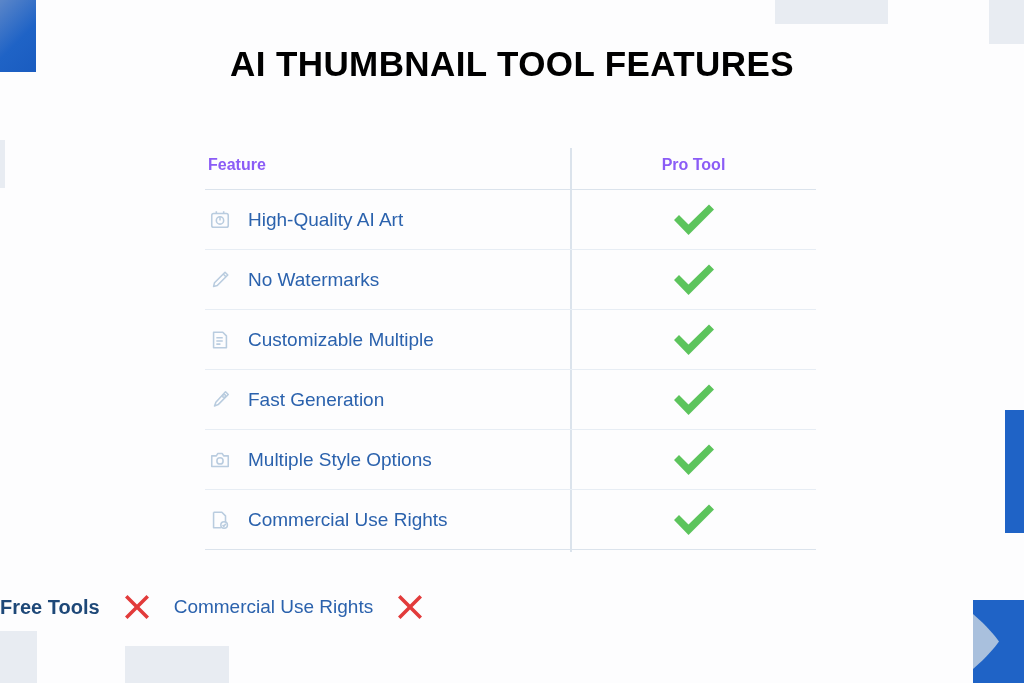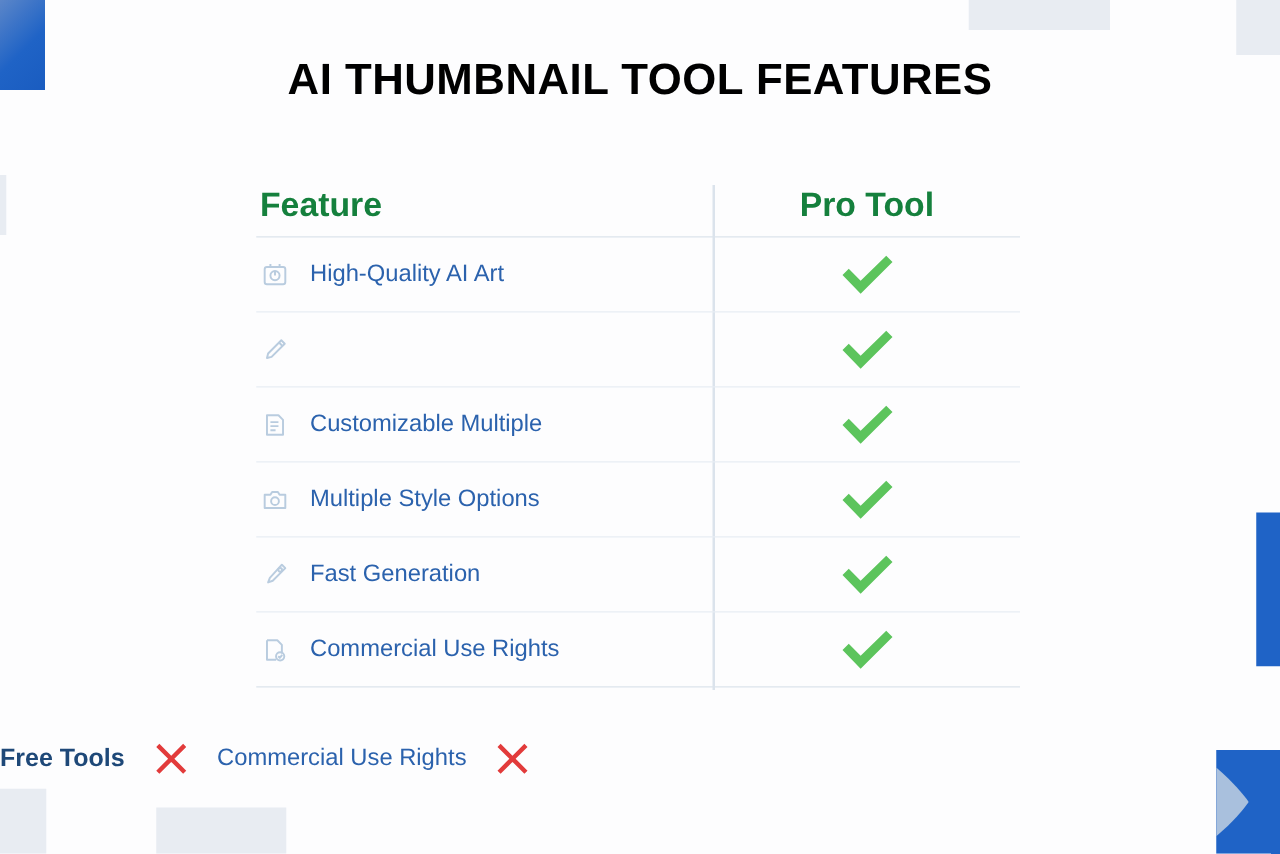--- a/index.html
+++ b/index.html
@@ -103,23 +103,23 @@
     justify-content: center;
   }
 
   
   #table-header {
     height: 50px;
     border-bottom: 1.5px solid #dbe3ec;
   }
   #table-header .col-feature,
   #table-header .col-pro {
-    font-size: 27px;
+    font-size: 16px;
     font-weight: bold;
-    color: #15803d;
+    color: #8b5cf6;
   }
 
   
   .body-row {
     height: 60px;
     border-bottom: 1.5px solid #e7edf4;
   }
   .body-row:last-child { border-bottom: 1.5px solid #dbe3ec; }
 
   .feature-icon {
@@ -223,20 +223,21 @@
   </div>
 
   <div class="table-row body-row">
     <div class="col-feature">
       <span class="feature-icon">
         <svg width="22" height="22" viewBox="0 0 24 24" fill="none" stroke="currentColor" stroke-width="1.7" stroke-linejoin="round">
           <path d="M17.5 3.5 L20.5 6.5 L9 18 L5 19 L6 15 Z"></path>
           <path d="M15.5 5.5 L18.5 8.5"></path>
         </svg>
       </span>
+      <span class="feature-label">No Watermarks</span>
     </div>
     <div class="col-pro">
       <span class="check-icon">
         <svg width="46" height="38" viewBox="0 0 46 38">
           <path d="M3 19 L8 14 L17.5 23.5 L38 3.5 L43 8.5 L17.5 34 Z" fill="#5cc45c"></path>
         </svg>
       </span>
     </div>
   </div>
 
@@ -256,44 +257,44 @@
           <path d="M3 19 L8 14 L17.5 23.5 L38 3.5 L43 8.5 L17.5 34 Z" fill="#5cc45c"></path>
         </svg>
       </span>
     </div>
   </div>
 
   <div class="table-row body-row">
     <div class="col-feature">
       <span class="feature-icon">
         <svg width="22" height="22" viewBox="0 0 24 24" fill="none" stroke="currentColor" stroke-width="1.7" stroke-linejoin="round">
+          <path d="M18 3 L21 6 L10 17 L6 18.5 L7.5 14.5 Z"></path>
+          <circle cx="16.5" cy="7.5" r="1.6"></circle>
+        </svg>
+      </span>
+      <span class="feature-label">Fast Generation</span>
+    </div>
+    <div class="col-pro">
+      <span class="check-icon">
+        <svg width="46" height="38" viewBox="0 0 46 38">
+          <path d="M3 19 L8 14 L17.5 23.5 L38 3.5 L43 8.5 L17.5 34 Z" fill="#5cc45c"></path>
+        </svg>
+      </span>
+    </div>
+  </div>
+
+  <div class="table-row body-row">
+    <div class="col-feature">
+      <span class="feature-icon">
+        <svg width="22" height="22" viewBox="0 0 24 24" fill="none" stroke="currentColor" stroke-width="1.7" stroke-linejoin="round">
           <path d="M3 7.5 H8 L9.5 5 H14.5 L16 7.5 H21 V19 H3 Z"></path>
           <circle cx="12" cy="13" r="3.4"></circle>
         </svg>
       </span>
       <span class="feature-label">Multiple Style Options</span>
-    </div>
-    <div class="col-pro">
-      <span class="check-icon">
-        <svg width="46" height="38" viewBox="0 0 46 38">
-          <path d="M3 19 L8 14 L17.5 23.5 L38 3.5 L43 8.5 L17.5 34 Z" fill="#5cc45c"></path>
-        </svg>
-      </span>
-    </div>
-  </div>
-
-  <div class="table-row body-row">
-    <div class="col-feature">
-      <span class="feature-icon">
-        <svg width="22" height="22" viewBox="0 0 24 24" fill="none" stroke="currentColor" stroke-width="1.7" stroke-linejoin="round">
-          <path d="M18 3 L21 6 L10 17 L6 18.5 L7.5 14.5 Z"></path>
-          <circle cx="16.5" cy="7.5" r="1.6"></circle>
-        </svg>
-      </span>
-      <span class="feature-label">Fast Generation</span>
     </div>
     <div class="col-pro">
       <span class="check-icon">
         <svg width="46" height="38" viewBox="0 0 46 38">
           <path d="M3 19 L8 14 L17.5 23.5 L38 3.5 L43 8.5 L17.5 34 Z" fill="#5cc45c"></path>
         </svg>
       </span>
     </div>
   </div>
 

